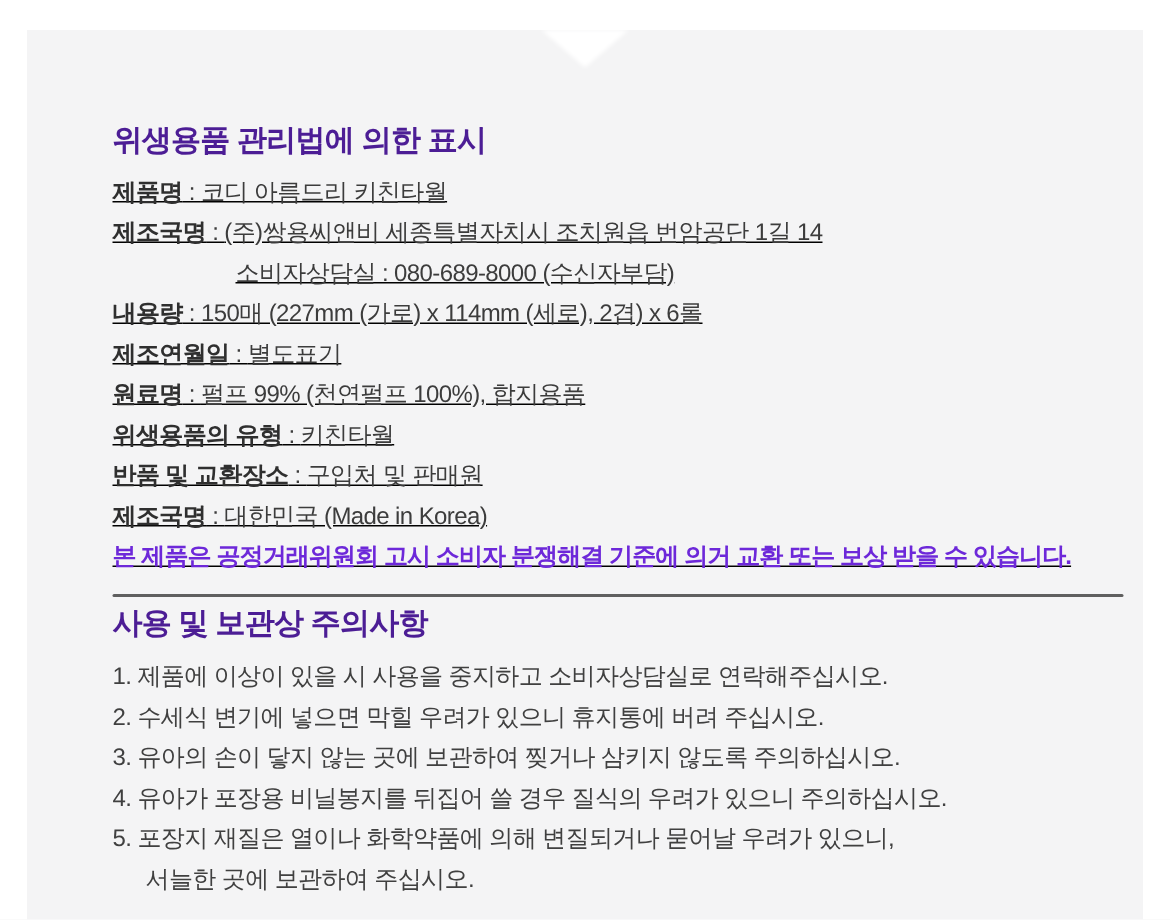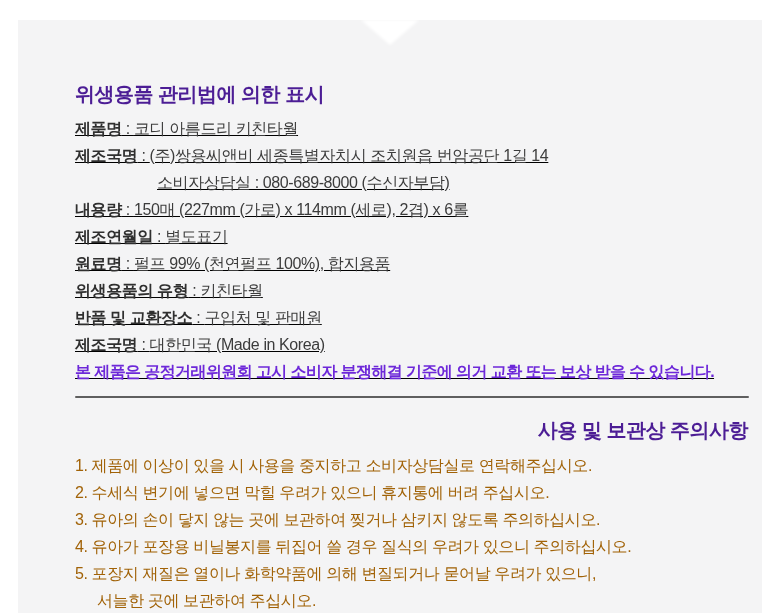--- a/index.html
+++ b/index.html
@@ -33,22 +33,21 @@
   .section-title {
     margin: 0;
     padding-top: 62px;
     font-size: 20px;
     line-height: 24px;
     font-weight: 700;
     color: #4c1d95;
     letter-spacing: -0.5px;
   }
   .section-title.second {
-    padding-top: 20px;
-    text-align: right;
+    padding-top: 6px;
   }
   .info-rows { margin-top: 9px; text-decoration: underline; }
   .info-row {
     font-size: 16px;
     line-height: 27px;
     color: #3c3c3c;
     letter-spacing: -0.4px;
   }
   .info-row .lbl { font-weight: 700; color: #2f2f2f; }
   .info-row.indent { padding-left: 82px; }
@@ -63,21 +62,21 @@
     margin-top: 11px;
     width: 674px;
     height: 2px;
     background: #5f5f5f;
     border-radius: 1px;
   }
   .caution-list { margin-top: 10px; }
   .caution-item {
     font-size: 16px;
     line-height: 27px;
-    color: #a16207;
+    color: #404040;
     letter-spacing: -0.4px;
   }
   .caution-item.cont { padding-left: 22px; }
 </style>
 </head>
 <body>
 
 <div class="card">
   <div class="notch"></div>
 

